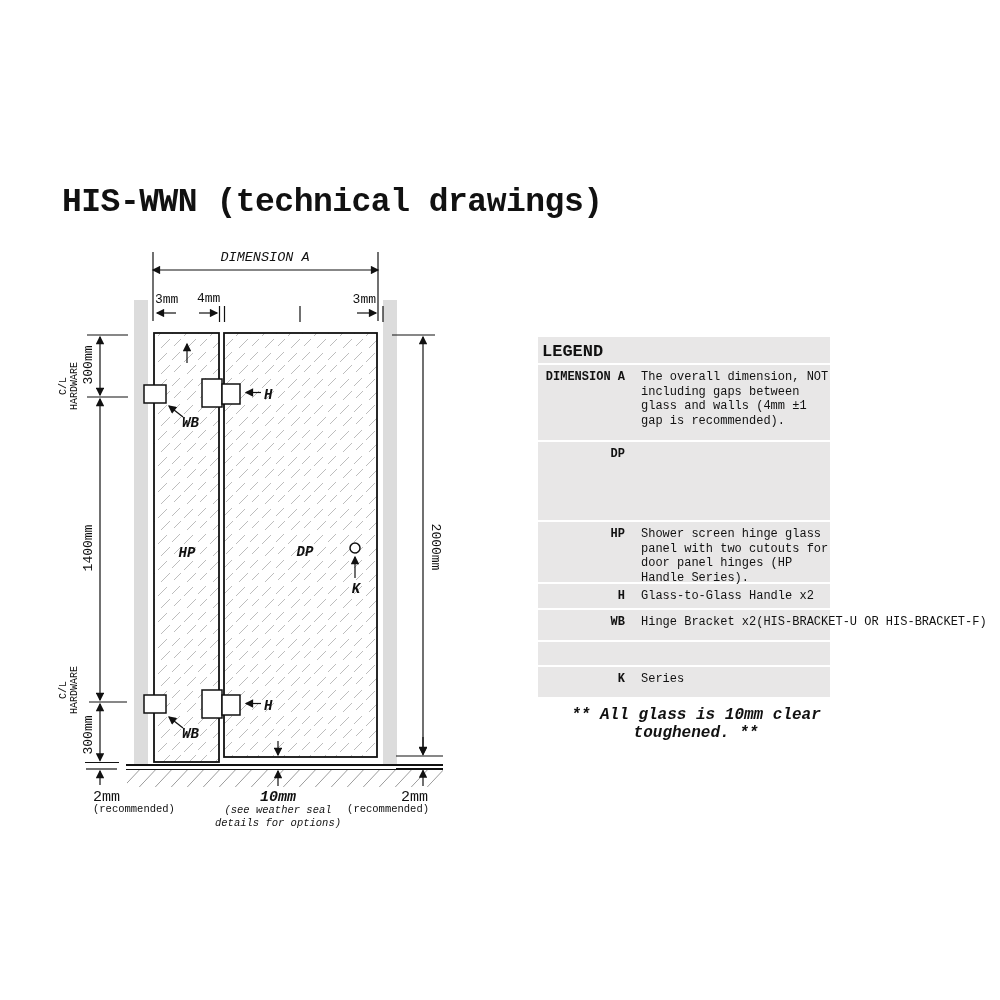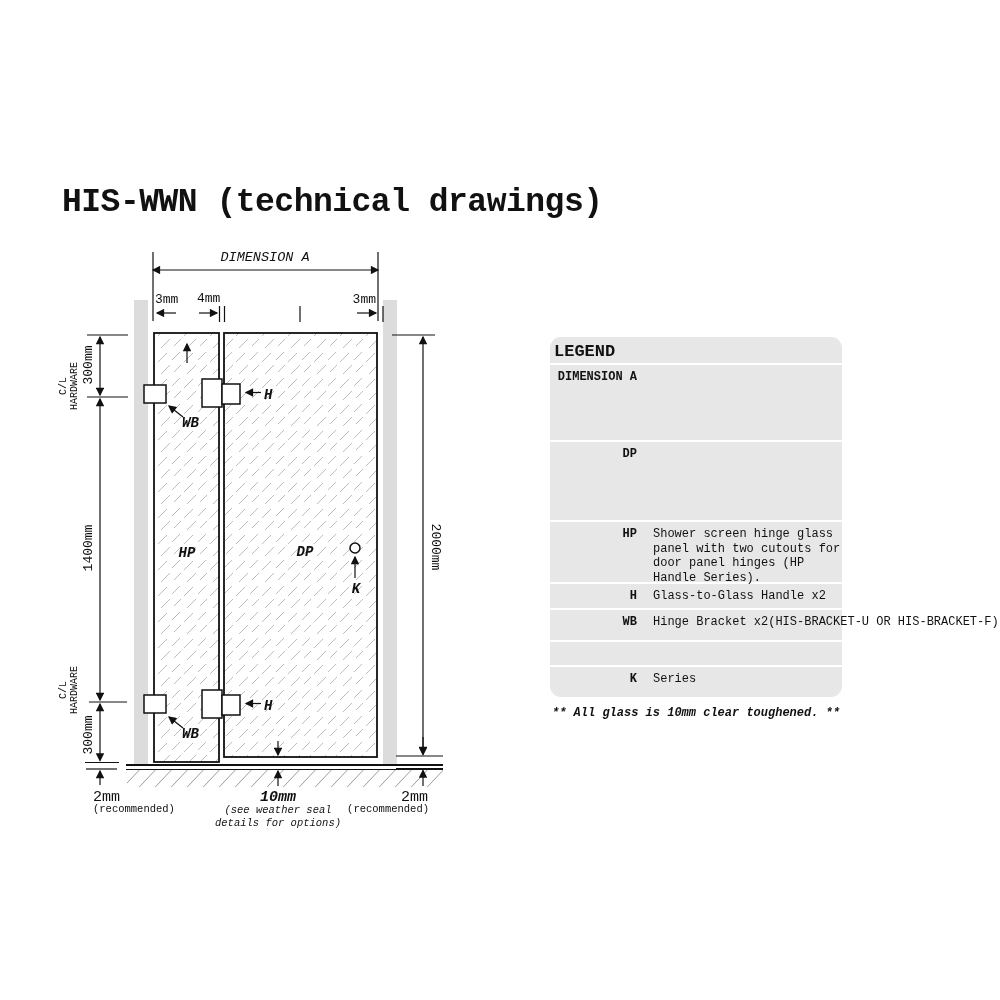--- a/index.html
+++ b/index.html
@@ -23,30 +23,30 @@
   .plabel{font-size:14px;font-weight:bold;font-style:italic;}
   .note{font-size:10.5px;}
   .note-i{font-size:10.5px;font-style:italic;}
   .gap-big{font-size:15px;}
   .gap-big-i{font-size:15px;font-style:italic;font-weight:bold;}
   .ln{stroke:var(--ink);stroke-width:1.2;fill:none;}
   .ln-thick{stroke:var(--ink);stroke-width:1.8;fill:none;}
   .glass{fill:url(#glassHatch);stroke:var(--ink);stroke-width:1.8;}
   .hw{fill:#ffffff;stroke:var(--ink);stroke-width:1.5;}
 
-  .legend{position:absolute;left:550px;top:337px;width:292px;background:var(--legend-bg);border-radius:11px;}
+  .legend{position:absolute;left:538px;top:337px;width:292px;background:var(--legend-bg);}
   .legend-header{height:26px;font-size:17px;font-weight:bold;padding:5px 0 0 4px;letter-spacing:0;}
   .lrow{display:flex;border-top:2px solid #ffffff;}
   .lrow .term{width:87px;flex:none;text-align:right;font-weight:bold;font-size:12px;
     padding-top:5px;line-height:14.5px;}
   .lrow .desc{width:189px;flex:none;margin-left:16px;font-size:12px;line-height:14.5px;
     padding-top:5px;overflow:visible;}
   .lrow.nowrap .desc{white-space:nowrap;}
   .footnote{position:absolute;left:550px;top:706px;width:292px;text-align:center;
-    font-size:12px;font-style:italic;font-weight:bold;}
+    font-size:16px;font-style:italic;font-weight:bold;}
 </style>
 </head>
 <body>
 
 <div class="page">
 
   <div class="title">HIS-WWN (technical drawings)</div>
 
   <svg style="position:absolute;left:55px;top:245px;width:400px;height:590px" viewBox="55 245 400 590" xmlns="http://www.w3.org/2000/svg">
     <defs>
@@ -174,20 +174,21 @@
       <text class="gap-big" x="428" y="801" text-anchor="end">2mm</text>
       <text class="note" x="429" y="812" text-anchor="end">(recommended)</text>
     </g>
   </svg>
 
   <div class="legend">
     <div class="legend-header">LEGEND</div>
 
     <div class="lrow" style="height:77px">
       <div class="term">DIMENSION A</div>
+      <div class="desc">The overall dimension, NOT including gaps between glass and walls (4mm ±1 gap is recommended).</div>
     </div>
     <div class="lrow" style="height:80px">
       <div class="term">DP</div>
     </div>
     <div class="lrow" style="height:62px">
       <div class="term">HP</div>
       <div class="desc">Shower screen hinge glass panel with two cutouts for door panel hinges (HP Handle Series).</div>
     </div>
     <div class="lrow" style="height:26px">
       <div class="term">H</div>

